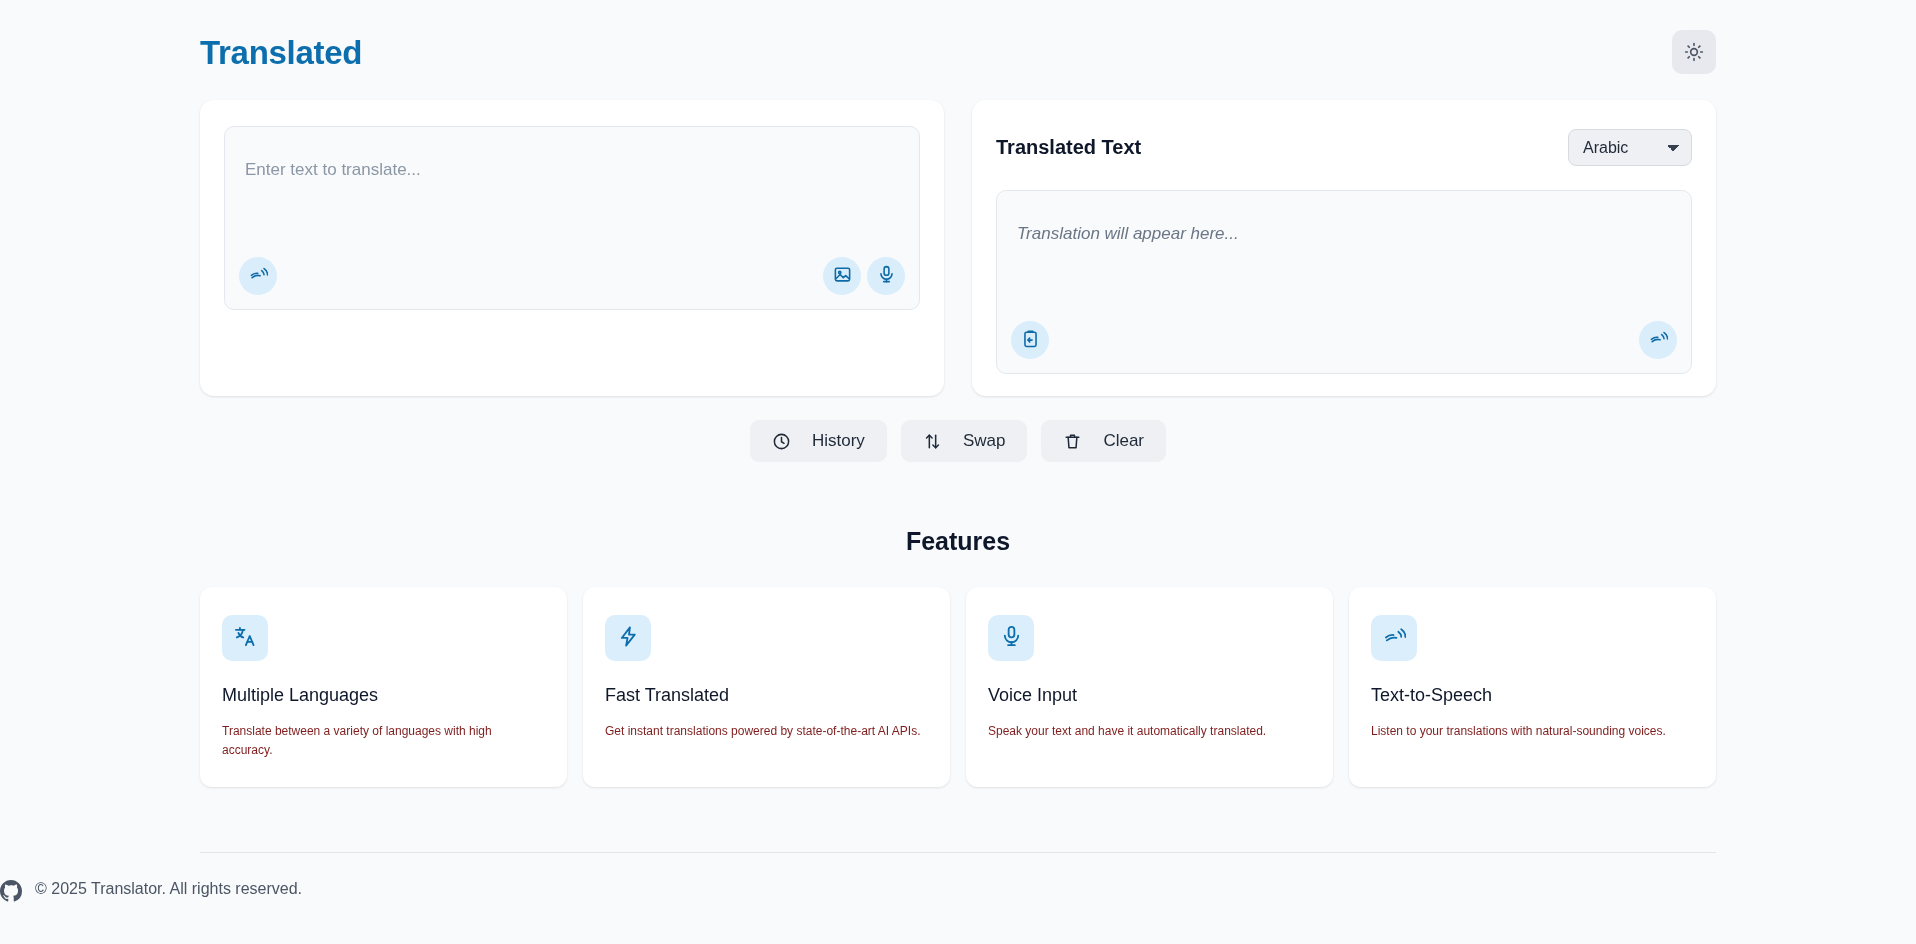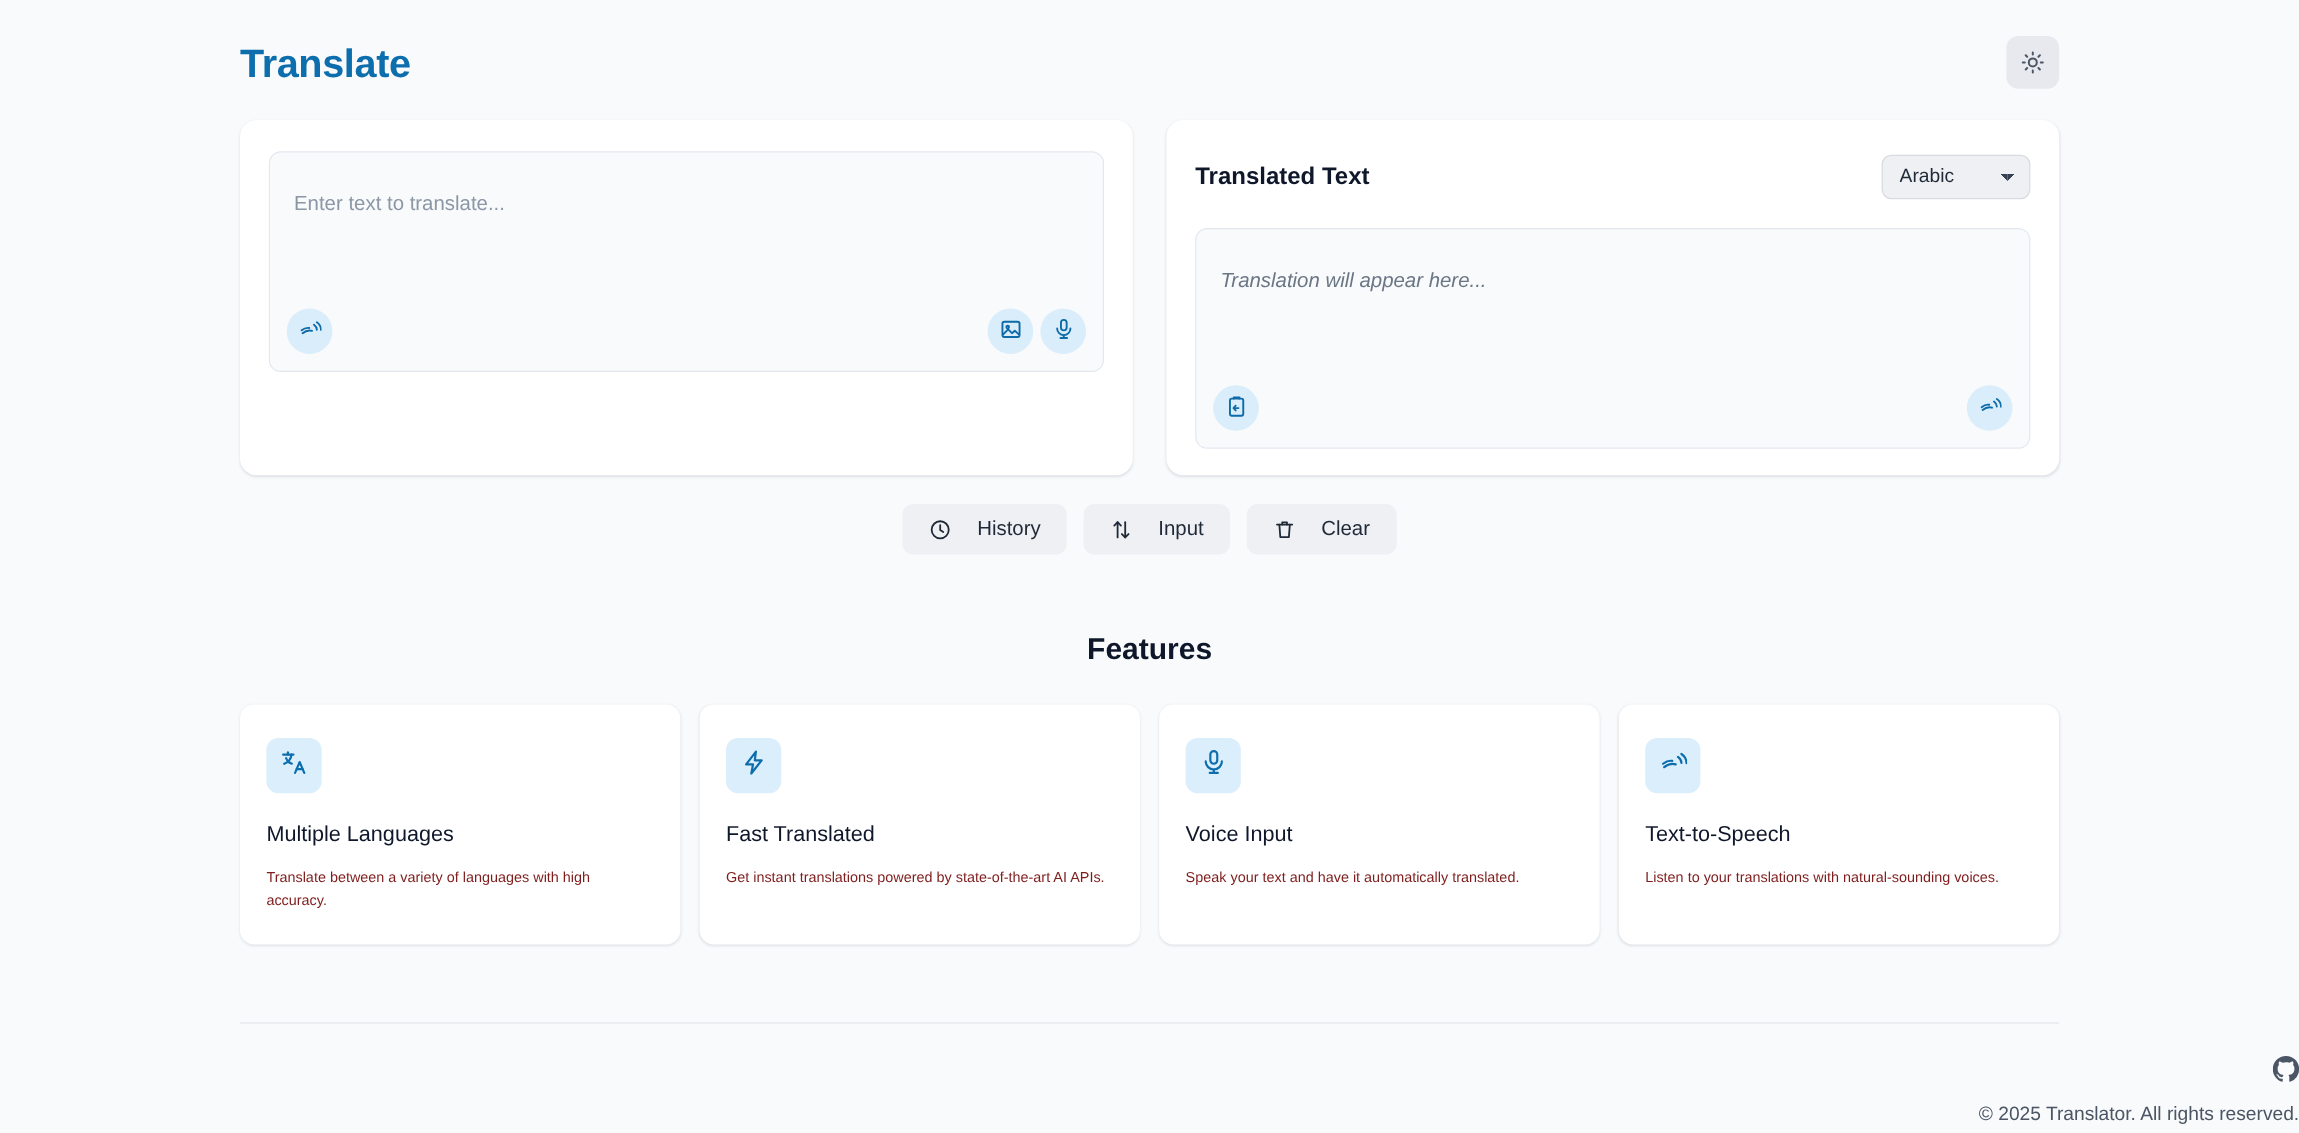--- a/index.html
+++ b/index.html
@@ -228,37 +228,37 @@
     width: 1516px;
     height: 1px;
     background: #e2e6ea;
   }
   .footer {
     position: absolute;
     left: 0;
     top: 880px;
     width: 1916px;
     display: flex;
-    flex-direction: column;
-    align-items: flex-end;
+    flex-direction: row;
+    align-items: flex-start;
     gap: 13px;
   }
   .gh-link { display: flex; cursor: pointer; }
   .copyright {
     font-size: 16px;
     color: #4b5563;
   }
 </style>
 </head>
 <body>
 
 <div class="page">
 
   <div class="header">
-    <div class="app-title">Translate</div>
+    <div class="app-title">Translated</div>
     <button class="theme-toggle">
       <span>
         <svg width="20" height="20" viewBox="0 0 24 24" fill="none" stroke="#4b5565" stroke-width="2" stroke-linecap="round">
           <circle cx="12" cy="12" r="4"></circle>
           <path d="M12 2v2M12 20v2M4.93 4.93l1.41 1.41M17.66 17.66l1.41 1.41M2 12h2M20 12h2M4.93 19.07l1.41-1.41M17.66 6.34l1.41-1.41"></path>
         </svg>
       </span>
     </button>
   </div>
 
@@ -346,21 +346,21 @@
     </button>
     <button class="action-btn">
       <span>
         <svg width="19" height="19" viewBox="0 0 24 24" fill="none" stroke="#1f2937" stroke-width="1.9" stroke-linecap="round" stroke-linejoin="round">
           <path d="M8 20V4"></path>
             <path d="M4.5 7.5L8 4l3.5 3.5"></path>
           <path d="M16 4v16"></path>
             <path d="M12.5 16.5L16 20l3.5-3.5"></path>
         </svg>
       </span>
-      <span>Input</span>
+      <span>Swap</span>
     </button>
     <button class="action-btn">
       <span>
         <svg width="19" height="19" viewBox="0 0 24 24" fill="none" stroke="#1f2937" stroke-width="1.9" stroke-linecap="round" stroke-linejoin="round">
           <path d="M4 6.5h16"></path>
             <path d="M9.5 6.5V4.2h5v2.3"></path>
           <path d="M6.5 6.5l1 13.3h9l1-13.3"></path>
         </svg>
       </span>
       <span>Clear</span>

